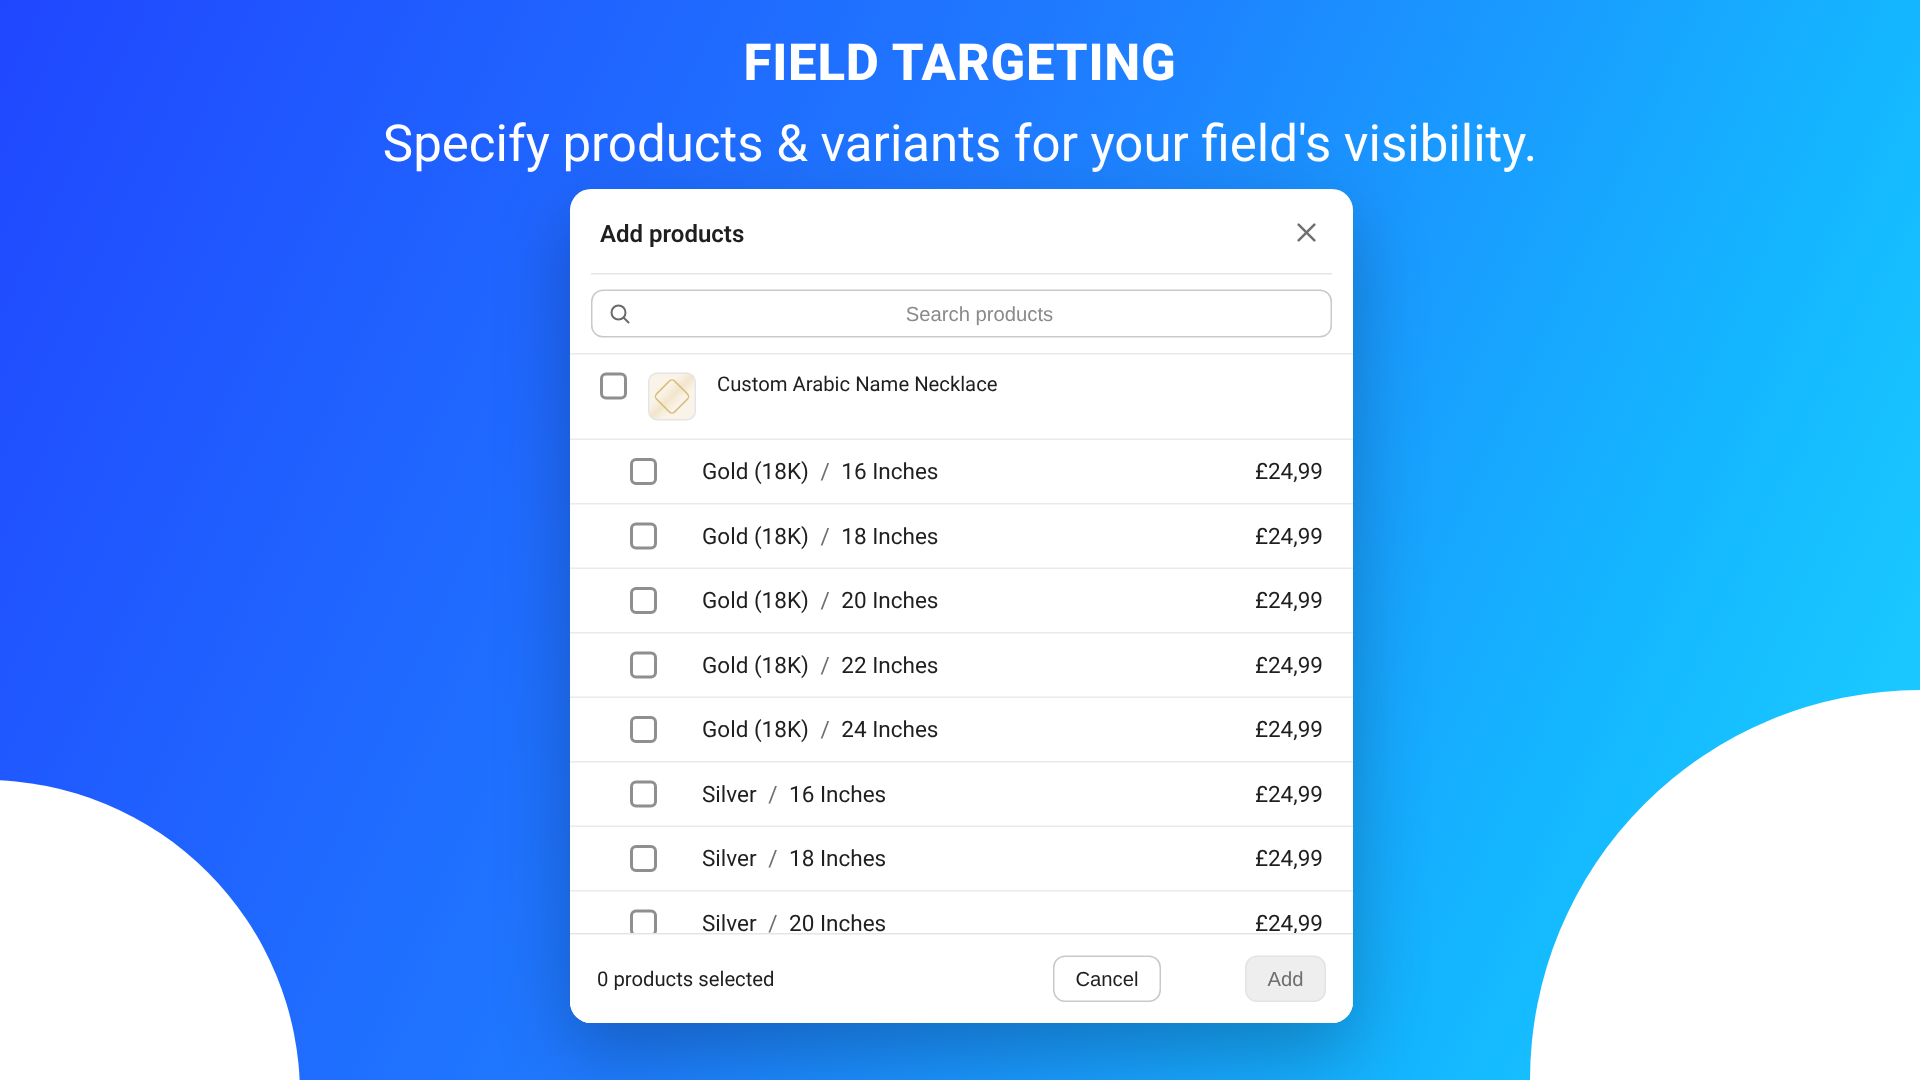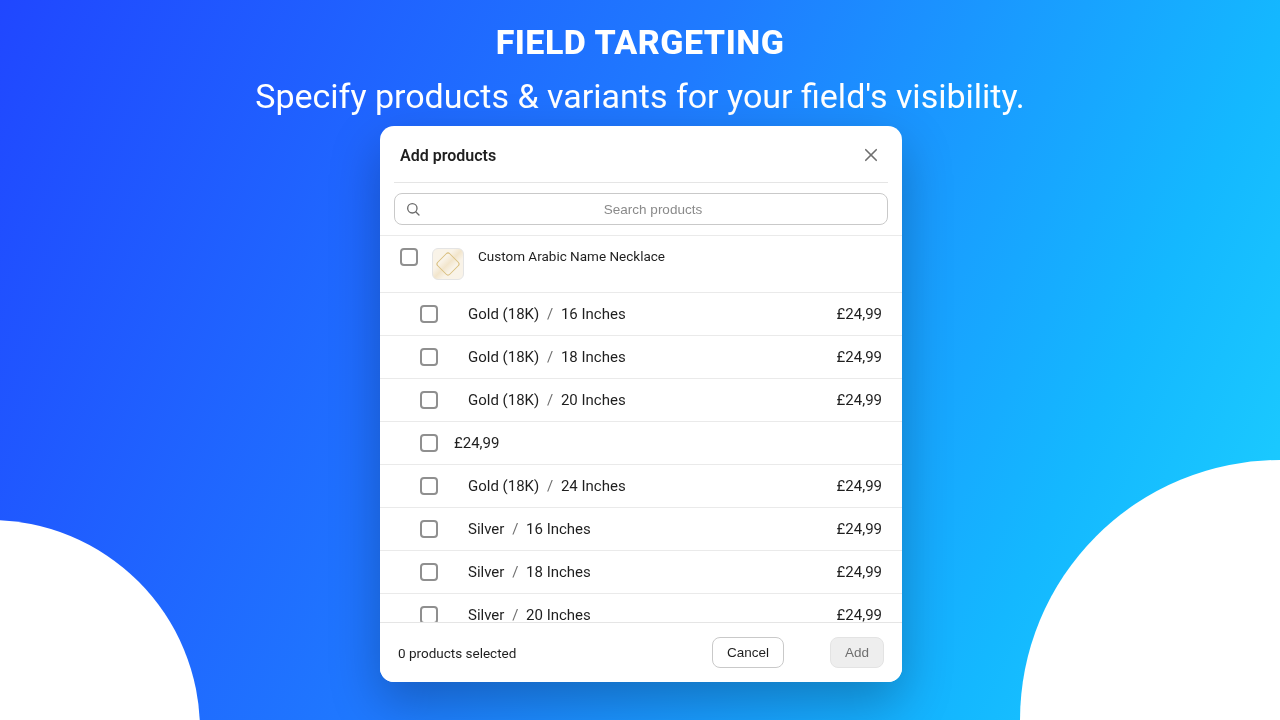--- a/index.html
+++ b/index.html
@@ -117,21 +117,21 @@
   .variant-label .sep { color:#6f6f6f; padding: 0 4px; }
   .price { color:#1f1f1f; }
 
   .modal-footer {
     border-top:1px solid #e5e5e5;
     padding: 14px 18px;
     display:flex; align-items:center; justify-content:space-between;
     background:#fff;
   }
   .sel-count { font-size:13.5px; color:#1f1f1f; }
-  .footer-actions { display:flex; }
+  .footer-actions { display:flex; gap:10px; }
   .btn {
     font-size:13.5px; padding:7px 14px; border-radius:8px;
     border:1px solid #c9c9c9; background:#fff; cursor:pointer; color:#1f1f1f;
   }
   .btn.primary {
     background:#eeeeee; color:#6f6f6f; border:1px solid #e3e3e3; cursor:default;margin-left:46px;
   }
 </style>
 </head>
 <body>
@@ -185,20 +185,21 @@
             <div class="variant-label"><span>Gold (18K)</span><span class="sep"> / </span><span>18 Inches</span></div>
             <div class="price">£24,99</div>
           </div>
           <div class="variant-row">
             <div class="chk"></div>
             <div class="variant-label"><span>Gold (18K)</span><span class="sep"> / </span><span>20 Inches</span></div>
             <div class="price">£24,99</div>
           </div>
           <div class="variant-row">
             <div class="chk"></div>
+            <div class="variant-label"><span>Gold (18K)</span><span class="sep"> / </span><span>22 Inches</span></div>
             <div class="price">£24,99</div>
           </div>
           <div class="variant-row">
             <div class="chk"></div>
             <div class="variant-label"><span>Gold (18K)</span><span class="sep"> / </span><span>24 Inches</span></div>
             <div class="price">£24,99</div>
           </div>
           <div class="variant-row">
             <div class="chk"></div>
             <div class="variant-label"><span>Silver</span><span class="sep"> / </span><span>16 Inches</span></div>

